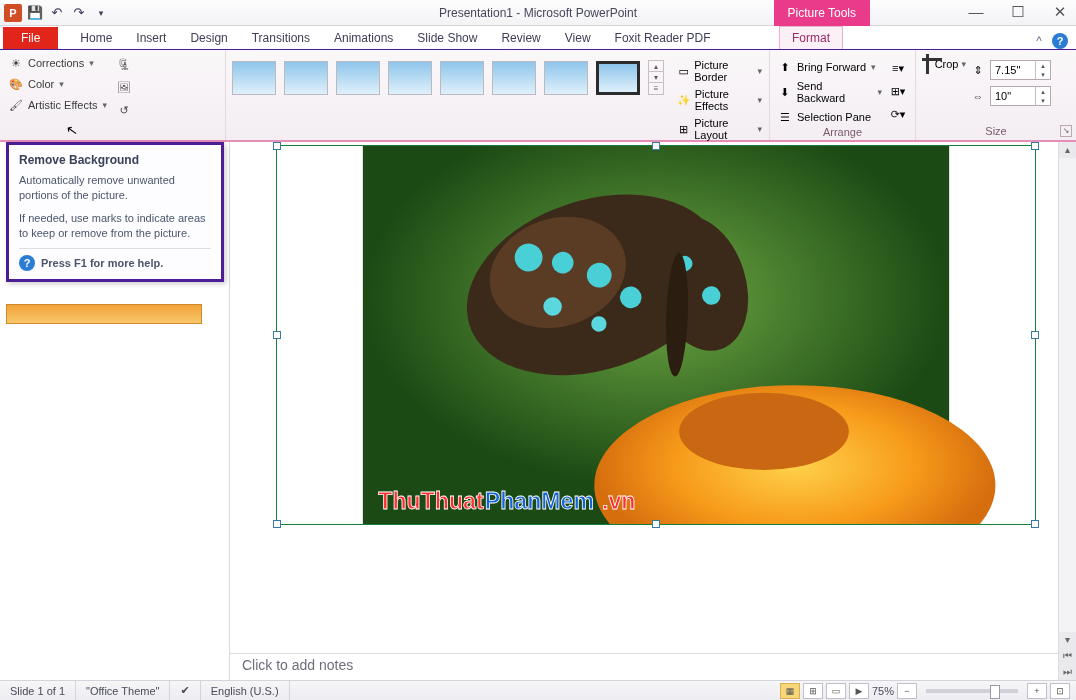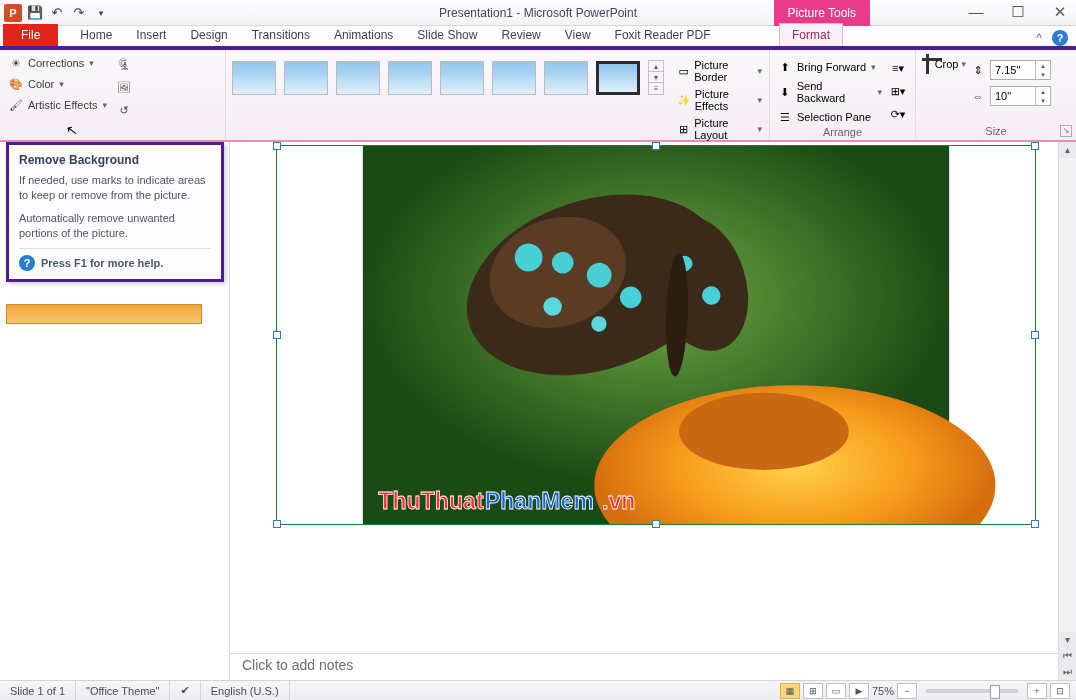--- a/index.html
+++ b/index.html
@@ -6,21 +6,21 @@
 body { width: 1076px; height: 700px; background: #fff; overflow: hidden; font-size: 11px; position: relative; }
 
 .title-bar { height: 26px; background: linear-gradient(#fdfdfe,#f3f3f6); border-bottom: 1px solid #d5d5da; display: flex; align-items: center; position: relative; }
 .qat-icon { width: 18px; height: 18px; margin: 0 2px 0 4px; background: #d14d26; border-radius: 2px; display:flex; align-items:center; justify-content:center; color:#fff; font-weight:bold; font-size:11px;}
 .qat-btn { width: 22px; height: 22px; display: flex; align-items: center; justify-content: center; color: #3b3b5c; font-size: 13px; }
 .title-text { position: absolute; left: 50%; transform: translateX(-50%); color: #46465a; font-size: 12px; }
 .pic-tools-tab { position: absolute; right: 206px; top: 0; height: 26px; background: #ea3b8a; padding: 0 14px; color:#fff; display:flex; align-items:center; font-size:12px;}
 .win-ctrl { position: absolute; right: 8px; top: 3px; display: flex; gap: 26px; color: #555; font-size: 15px; }
 .win-ctrl div { width:16px; text-align:center; }
 
-.tabs-row { height: 24px; display: flex; align-items: flex-end; background: #fff; border-bottom: 4px solid #4c1d95; position: relative; padding-left: 3px;}
+.tabs-row { height: 24px; display: flex; align-items: flex-end; background: #fff; border-bottom: 1px solid #4c1d95; position: relative; padding-left: 3px;}
 .file-tab { background: #e1251b; color: #fff; padding: 4px 18px; font-size: 12px; margin-right: 10px; }
 .tab { color: #3e3e56; padding: 4px 12px; font-size: 12px; cursor: default; }
 .tab.format { background:#fbf0f6; border:1px solid #eab0cf; border-bottom:none; color:#9c2969;}
 .help-icons { position:absolute; right:8px; display:flex; gap:10px; align-items:center;}
 .help-icons span{ color:#6a6a8a; font-size:12px;}
 .help-icons .blue{ width:16px;height:16px;border-radius:50%;background:#2b7cd3;color:#fff;display:flex;align-items:center;justify-content:center;font-size:11px;font-weight:bold;}
 
 .ribbon { height: 92px; background: linear-gradient(#faf7f9,#f4eef3); border-bottom: 2px solid #e58fb8; display: flex; position: relative; }
 .rgroup { border-right: 1px solid #e4d9e1; display:flex; flex-direction:column; }
 .rgroup-body { flex:1; display:flex; align-items:flex-start; padding: 4px 6px 0 6px; gap:4px;}
@@ -310,22 +310,22 @@
     <div style="position:absolute;bottom:0;left:0;right:0;">
       <div class="arrow">▾</div>
       <div class="arrow">⏮</div>
       <div class="arrow">⏭</div>
     </div>
   </div>
 </div>
 
 <div class="tooltip">
   <h4>Remove Background</h4>
+  <p>Automatically remove unwanted portions of the picture.</p>
   <p>If needed, use marks to indicate areas to keep or remove from the picture.</p>
-  <p>Automatically remove unwanted portions of the picture.</p>
   <div class="f1">
       <div class="q">?</div>
       <span>Press F1 for more help.</span>
     </div>
 </div>
 
 <div class="status">
   <div class="seg">Slide 1 of 1</div>
   <div class="seg">"Office Theme"</div>
   <div class="seg">✔</div>

